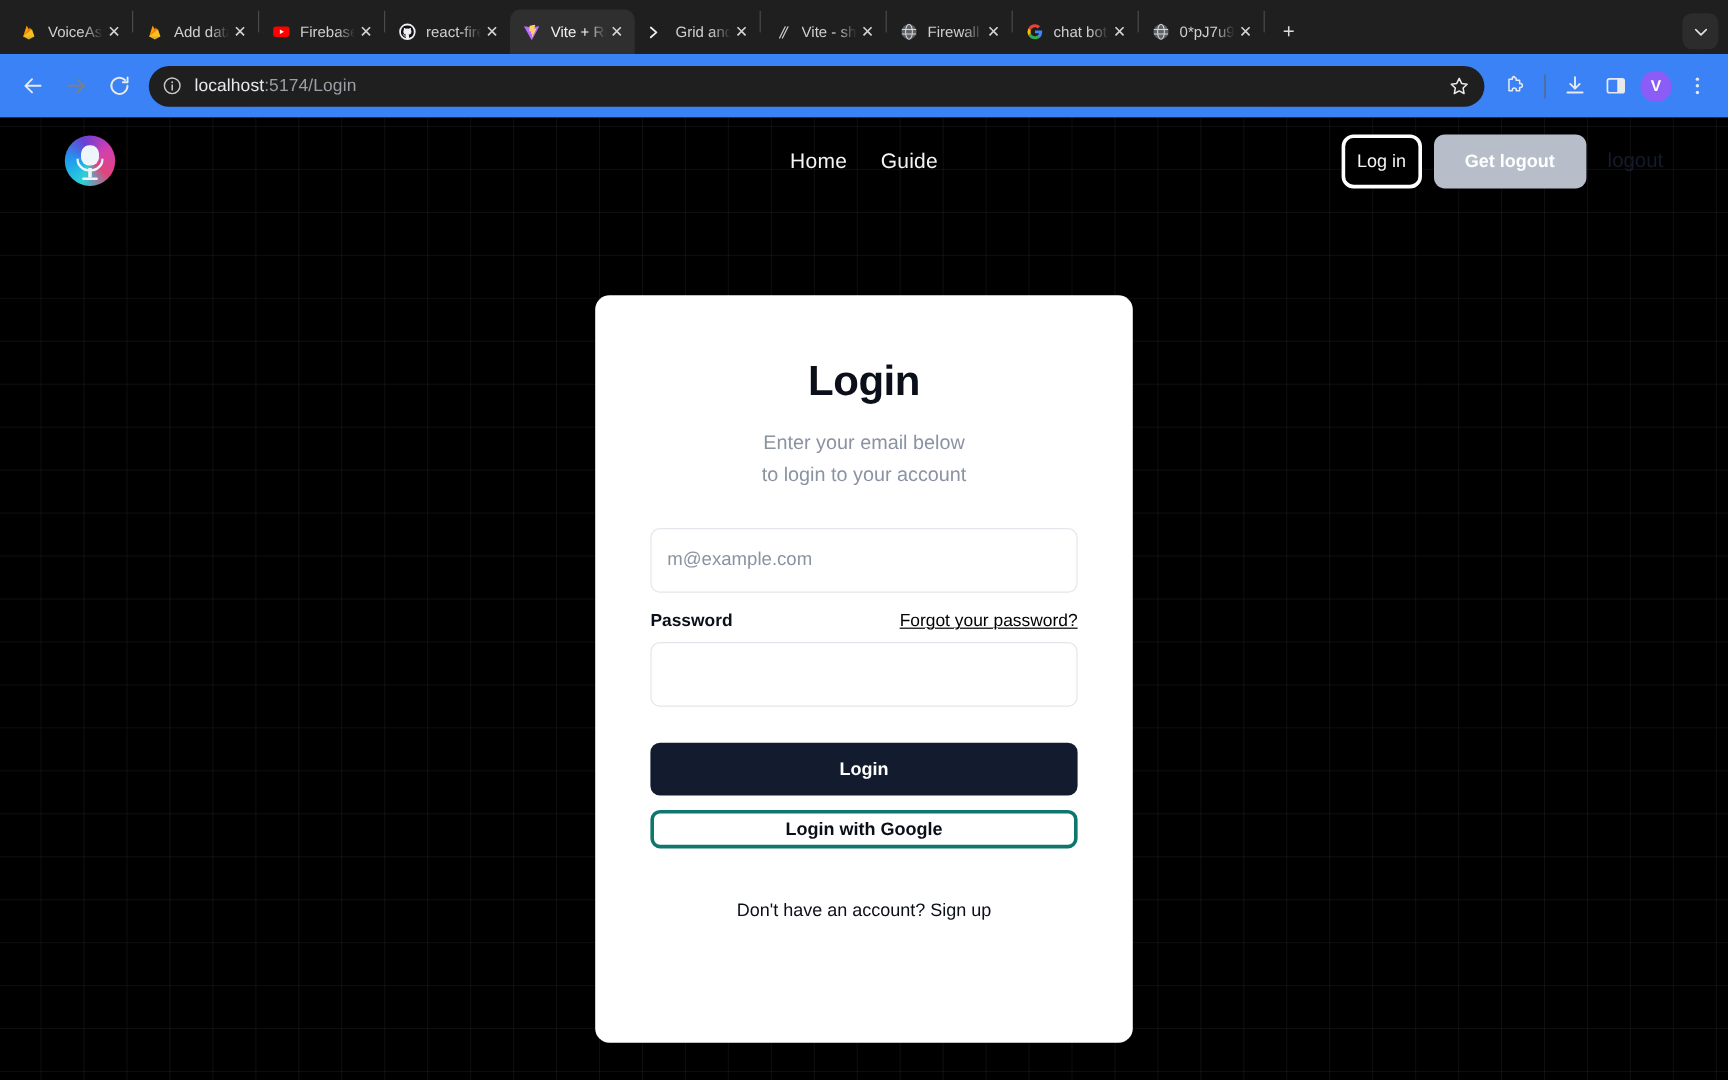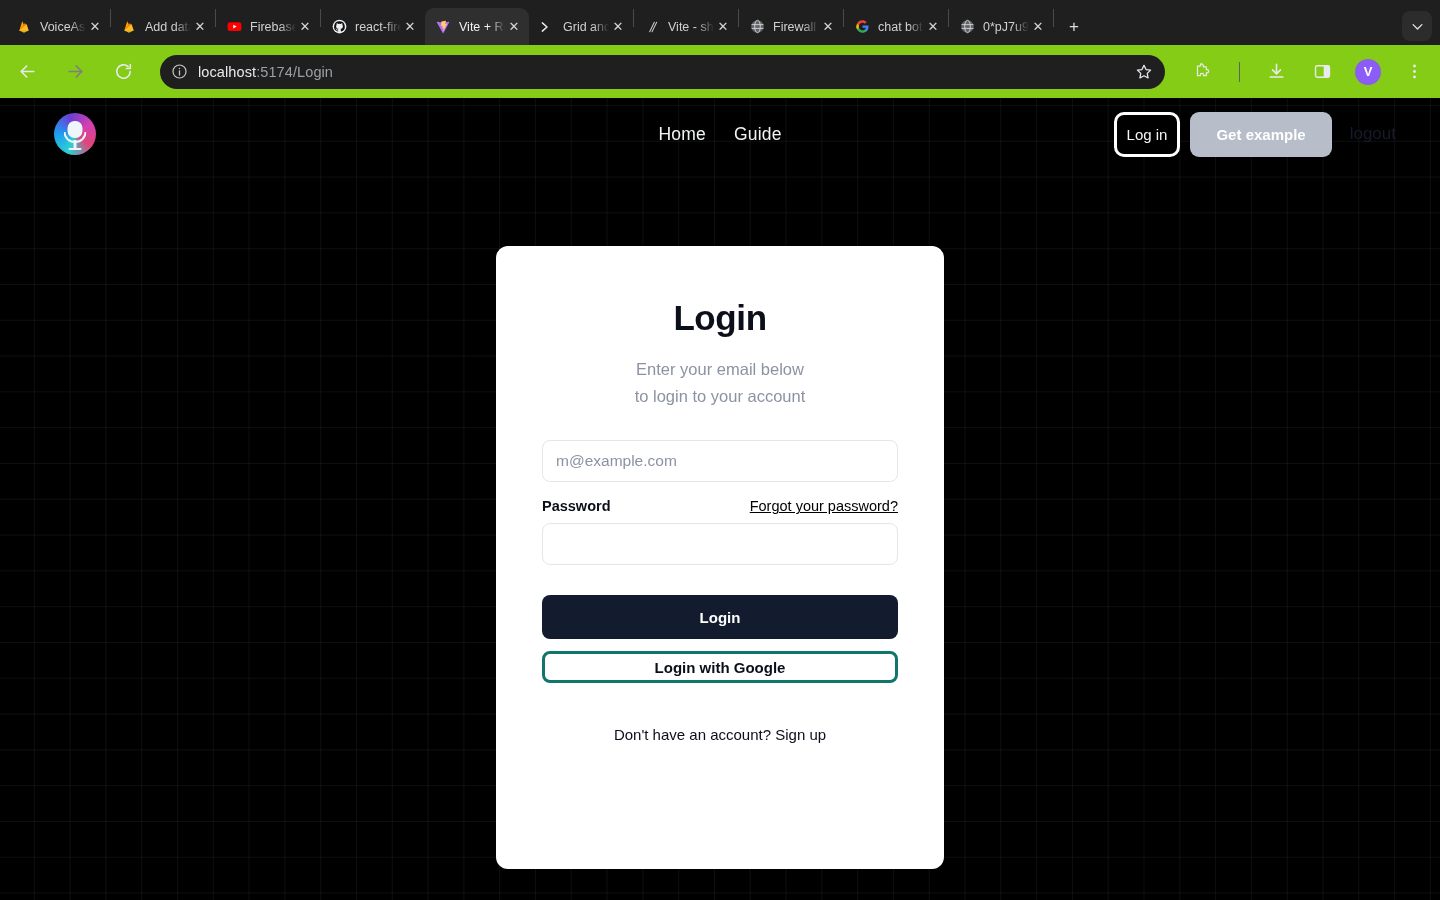--- a/index.html
+++ b/index.html
@@ -47,22 +47,22 @@
     display: flex; align-items: center; justify-content: center;
     color: #dcdcdc; font-size: 17px; line-height: 1;
   }
   .tabsearch {
     position: absolute; right: 8px; bottom: 4px;
     width: 30px; height: 30px; border-radius: 8px; background: #2c2c2c;
     display: flex; align-items: center; justify-content: center;
   }
 
   .toolbar {
-    height: 53px; background: #84cc16; display: flex; align-items: center;
-    padding: 0 10px; gap: 14px; flex: 0 0 53px;
+    height: 53px; background: #3b82f6; display: flex; align-items: center;
+    padding: 0 10px; gap: 2px; flex: 0 0 53px;
   }
   .navbtn {
     width: 34px; height: 34px; border-radius: 50%;
     display: flex; align-items: center; justify-content: center;
     color: #e8eaed; flex: 0 0 34px;
   }
   .navbtn.disabled { color: #7d7f81; }
   .omnibox {
     flex: 1 1 auto; height: 34px; background: #1f1f1f; border-radius: 17px;
     display: flex; align-items: center; margin: 0 8px 0 6px; padding: 0 6px 0 6px;
@@ -148,21 +148,21 @@
   .btn-login-top {
     background: #000; color: #f5f5f5; font-size: 15px;
     border: 3px solid #ffffff; border-radius: 10px;
     padding: 12px 10px; line-height: 1;
   }
   .btn-getstarted {
     background: #b7bdc9; color: #ffffff; font-size: 15px; font-weight: bold;
     border: none; border-radius: 9px; padding: 15px 26px; line-height: 1;
   }
   .logout-link {
-    color: #161b2b; font-size: 17px; margin-left: 8px; margin-right: 16px;
+    color: #161b2b; font-size: 17px; margin-left: 8px; margin-right: 26px;
   }
 
   
   .card {
     position: absolute; left: 496px; top: 148px;
     width: 448px; height: 623px;
     background: #ffffff; border-radius: 12px;
     padding: 52px 46px 0 46px; z-index: 2;
   }
   .card-title {
@@ -171,21 +171,21 @@
   }
   .card-sub {
     text-align: center; font-size: 16.5px; color: #8b93a3; line-height: 1.65;
     margin-bottom: 30px;
   }
   .field { margin-bottom: 16px; }
   .field-label-row { display: flex; align-items: center; justify-content: space-between; margin-bottom: 9px; }
   .field-label { font-size: 14.5px; font-weight: bold; color: #0b0f19; }
   .forgot-link { font-size: 14.5px; color: #000000; text-decoration: underline; }
   .txt-input {
-    width: 100%; height: 42px; border: 1px solid #e4e6eb; border-radius: 8px;
+    width: 100%; height: 54px; border: 1px solid #e4e6eb; border-radius: 8px;
     padding: 16px 13px; font-size: 15.5px; color: #0b0f19;
     font-family: "Liberation Sans", sans-serif; background: #fff; outline: none;
   }
   .txt-input::placeholder { color: #8b93a3; }
   .btn-primary {
     width: 100%; height: 44px; background: #131c2e; color: #ffffff;
     border: none; border-radius: 8px; font-size: 15px; font-weight: bold;
     font-family: "Liberation Sans", sans-serif; margin-top: 14px;
   }
   .btn-outline {
@@ -413,21 +413,21 @@
     <div class="site-header">
       <div class="logo">
         <div class="mic-arc"></div>
         <div class="mic-head"></div>
         <div class="mic-stem"></div>
         <div class="mic-base"></div>
       </div>
 
       <div class="header-right">
         <button class="btn-login-top">Log in</button>
-        <button class="btn-getstarted">Get example</button>
+        <button class="btn-getstarted">Get logout</button>
         <a class="logout-link">logout</a>
       </div>
     </div>
 
     <div class="card">
       <div class="card-title">Login</div>
       <div class="card-sub">
         <div>Enter your email below</div>
         <div>to login to your account</div>
       </div>

